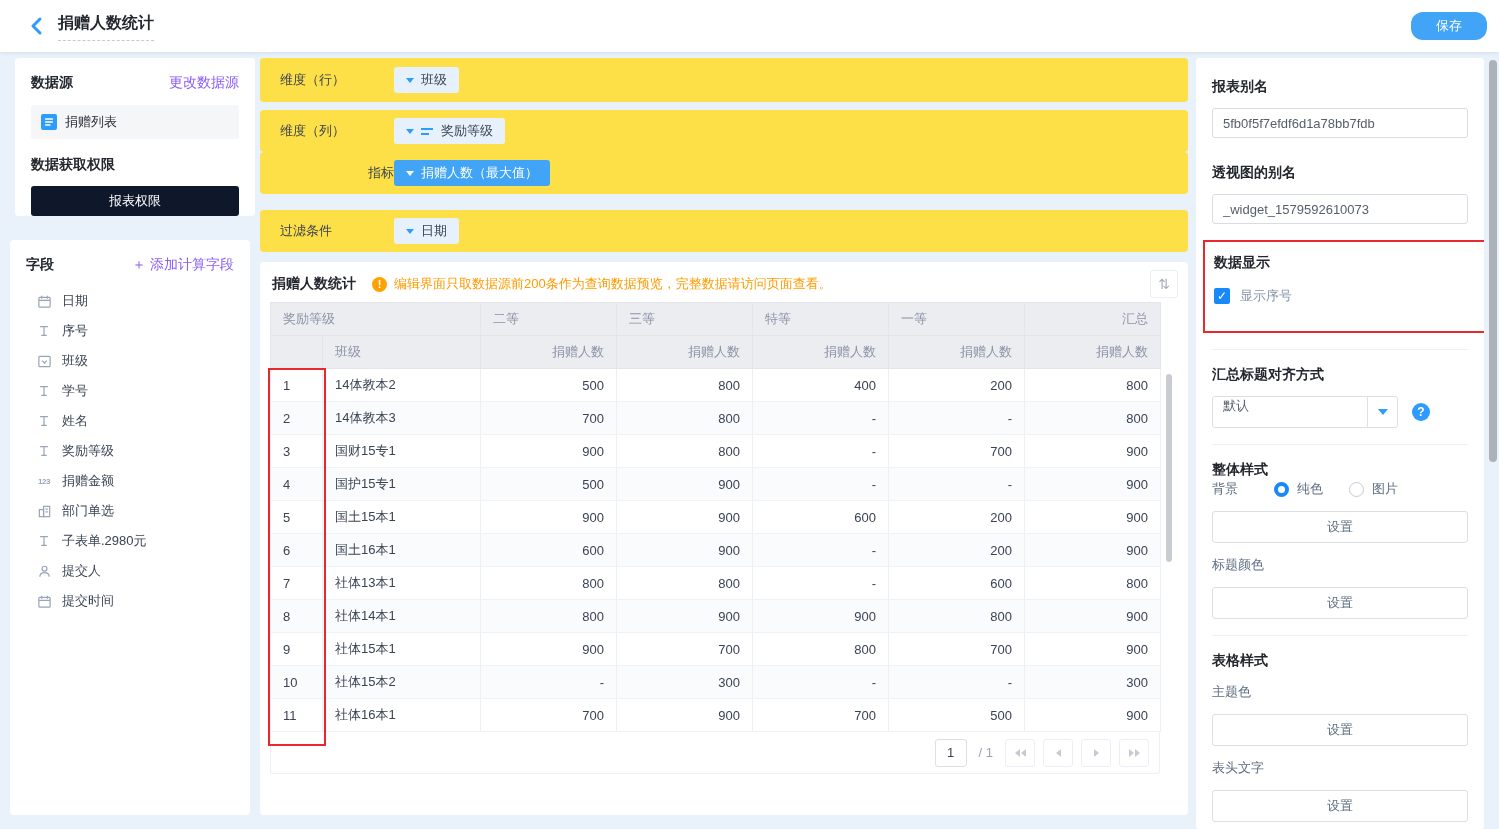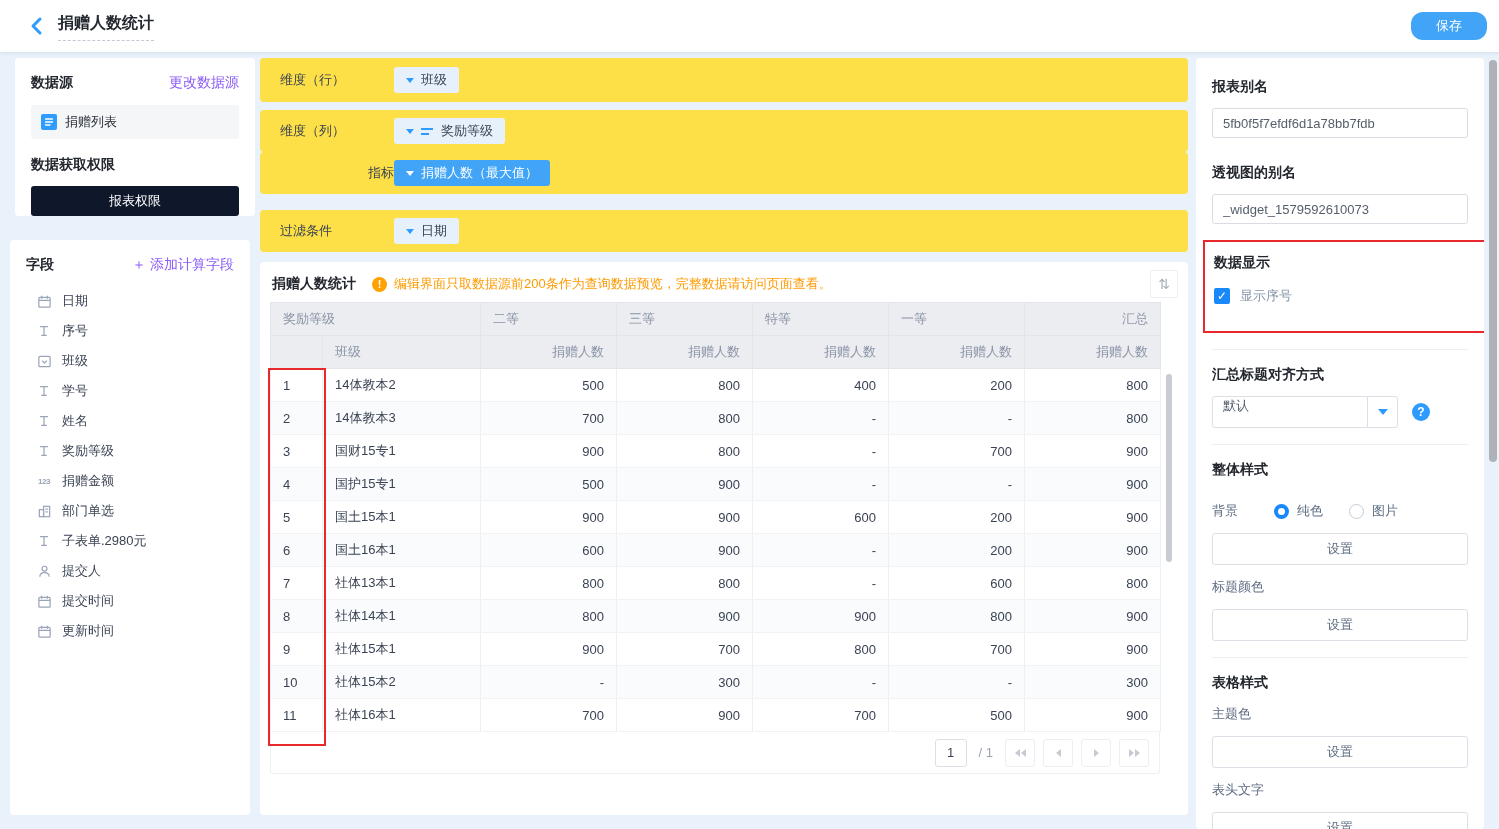--- a/index.html
+++ b/index.html
@@ -91,21 +91,21 @@
   .rp-div { height:1px; background:#ECEFF4; margin:16px 0; }
   .sel-row { margin-top:12px; display:flex; align-items:center; }
   .rp-select { width:186px; height:32px; border:1px solid #DCDFE6; border-radius:3px; display:flex;
                align-items:flex-start; justify-content:space-between; cursor:pointer; background:#fff; }
   .rp-select .val { font-size:13px; color:#555E6B; padding-left:10px; }
   .rp-select .arrow-zone { width:30px; height:100%; border-left:1px solid #DCDFE6; display:flex;
                            align-items:center; justify-content:center; }
   .sel-tri { width:0; height:0; border-left:5px solid transparent; border-right:5px solid transparent; border-top:6px solid #2E9CFF; }
   .help { width:18px; height:18px; border-radius:50%; background:#2E9CFF; color:#fff; font-size:12px;
           font-weight:bold; text-align:center; line-height:18px; margin-left:14px; cursor:pointer; }
-  .bg-row { margin-top:23px; display:flex; align-items:center; font-size:13px; color:#5E6D82; }
+  .bg-row { margin-top:1px; display:flex; align-items:center; font-size:13px; color:#5E6D82; }
   .bg-lab { width:62px; }
   .radio-on { width:15px; height:15px; border-radius:50%; border:4.5px solid #1989FA; background:#fff; margin-right:8px; cursor:pointer; }
   .radio-off { width:15px; height:15px; border-radius:50%; border:1px solid #C6CBD4; background:#fff; margin-right:8px; cursor:pointer; }
   .radio-sp { margin-right:26px; }
   .settings-btn { margin-top:13px; height:32px; border:1px solid #DCDFE6; border-radius:3px;
                   text-align:center; line-height:30px; font-size:13px; color:#5E6D82; cursor:pointer; background:#fff; }
   .rp-sub { margin-top:13px; font-size:13px; color:#5E6D82; }
   .rp-scroll { position:absolute; left:1489px; top:60px; width:8px; height:402px; background:#AEB2B8; border-radius:4px; z-index:30; cursor:pointer; }
 </style>
 </head>
@@ -229,29 +229,20 @@
         <span>提交人</span>
       </div>
       <div class="field-item">
         <span class="ficon">
           <svg width="15" height="15" viewBox="0 0 16 16" fill="none" stroke="currentColor" stroke-width="1.3">
             <rect x="2" y="3.5" width="12" height="10.5" rx="1"></rect>
             <path d="M2 6.8h12M5 1.8v3.2M11 1.8v3.2"></path>
           </svg>
         </span>
         <span>提交时间</span>
-      </div>
-      <div class="field-item">
-        <span class="ficon">
-          <svg width="15" height="15" viewBox="0 0 16 16" fill="none" stroke="currentColor" stroke-width="1.3">
-            <rect x="2" y="3.5" width="12" height="10.5" rx="1"></rect>
-            <path d="M2 6.8h12M5 1.8v3.2M11 1.8v3.2"></path>
-          </svg>
-        </span>
-        <span>更新时间</span>
       </div>
     </div>
 </div>
 
 <div id="config-rows">
     <div class="cfg-row cfg-0">
       <span class="cfg-label">维度（行）</span>
       <span class="tag">
         <span class="tri"></span>
         <span>班级</span>

